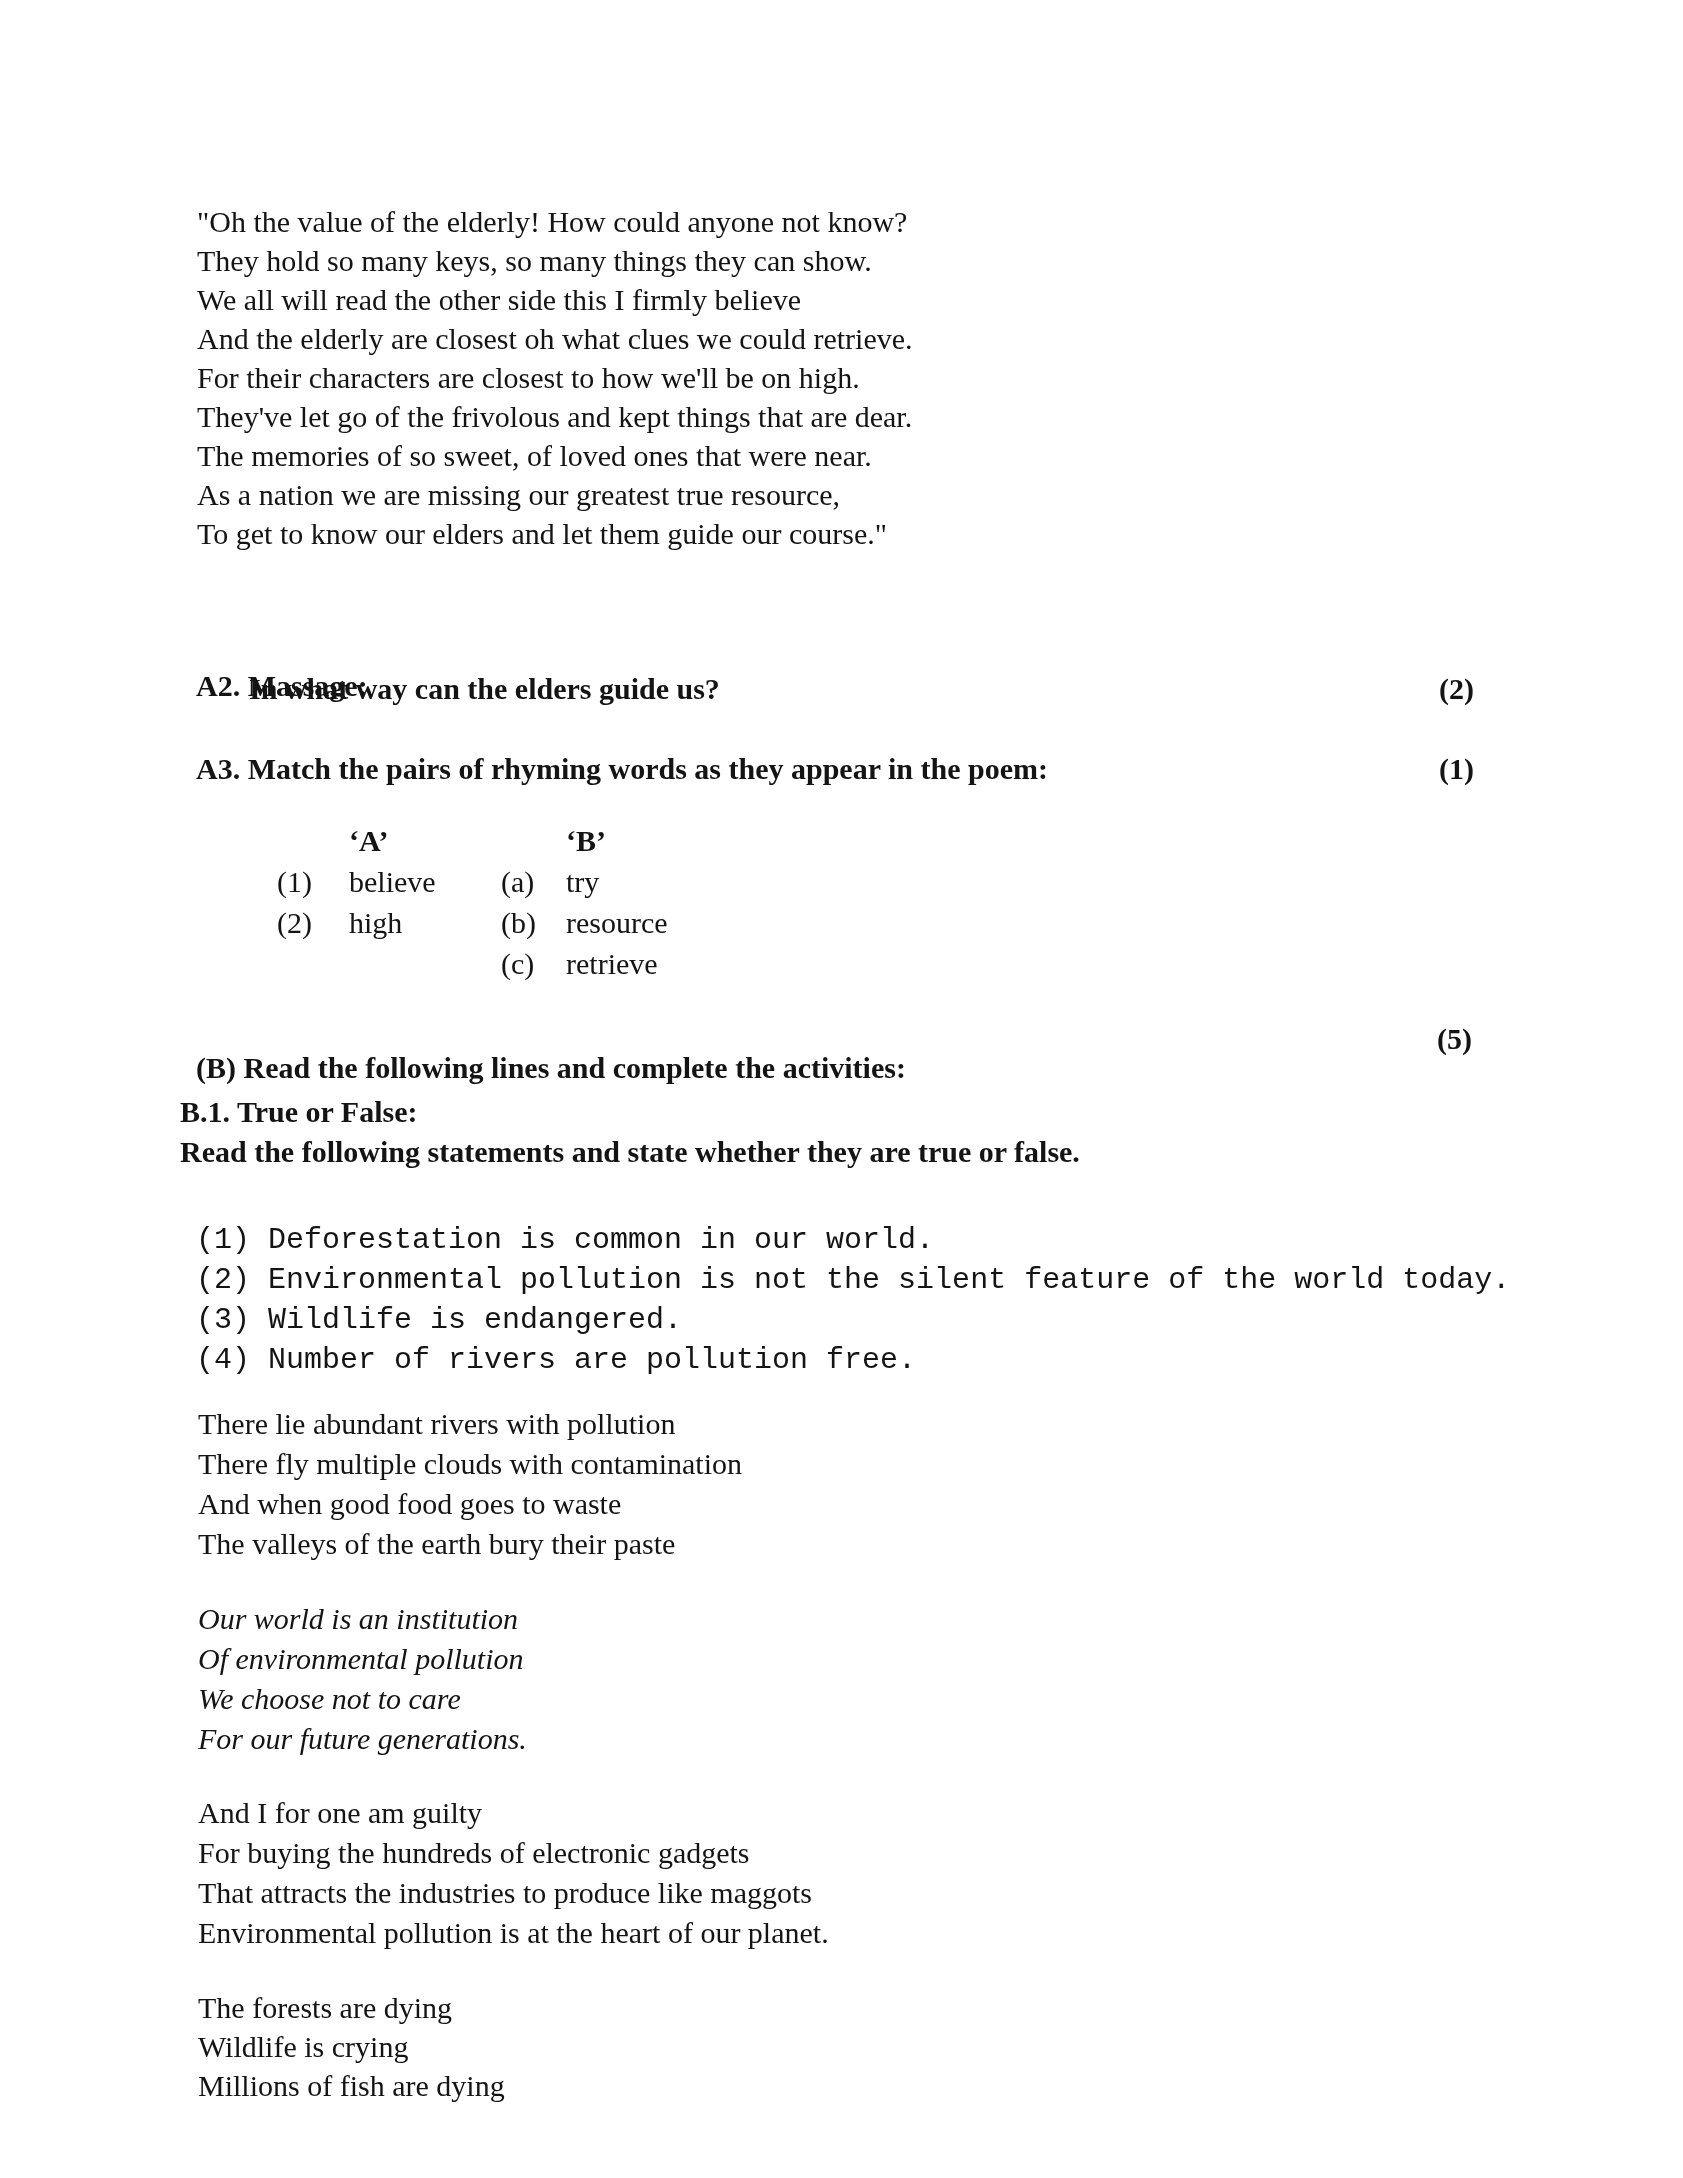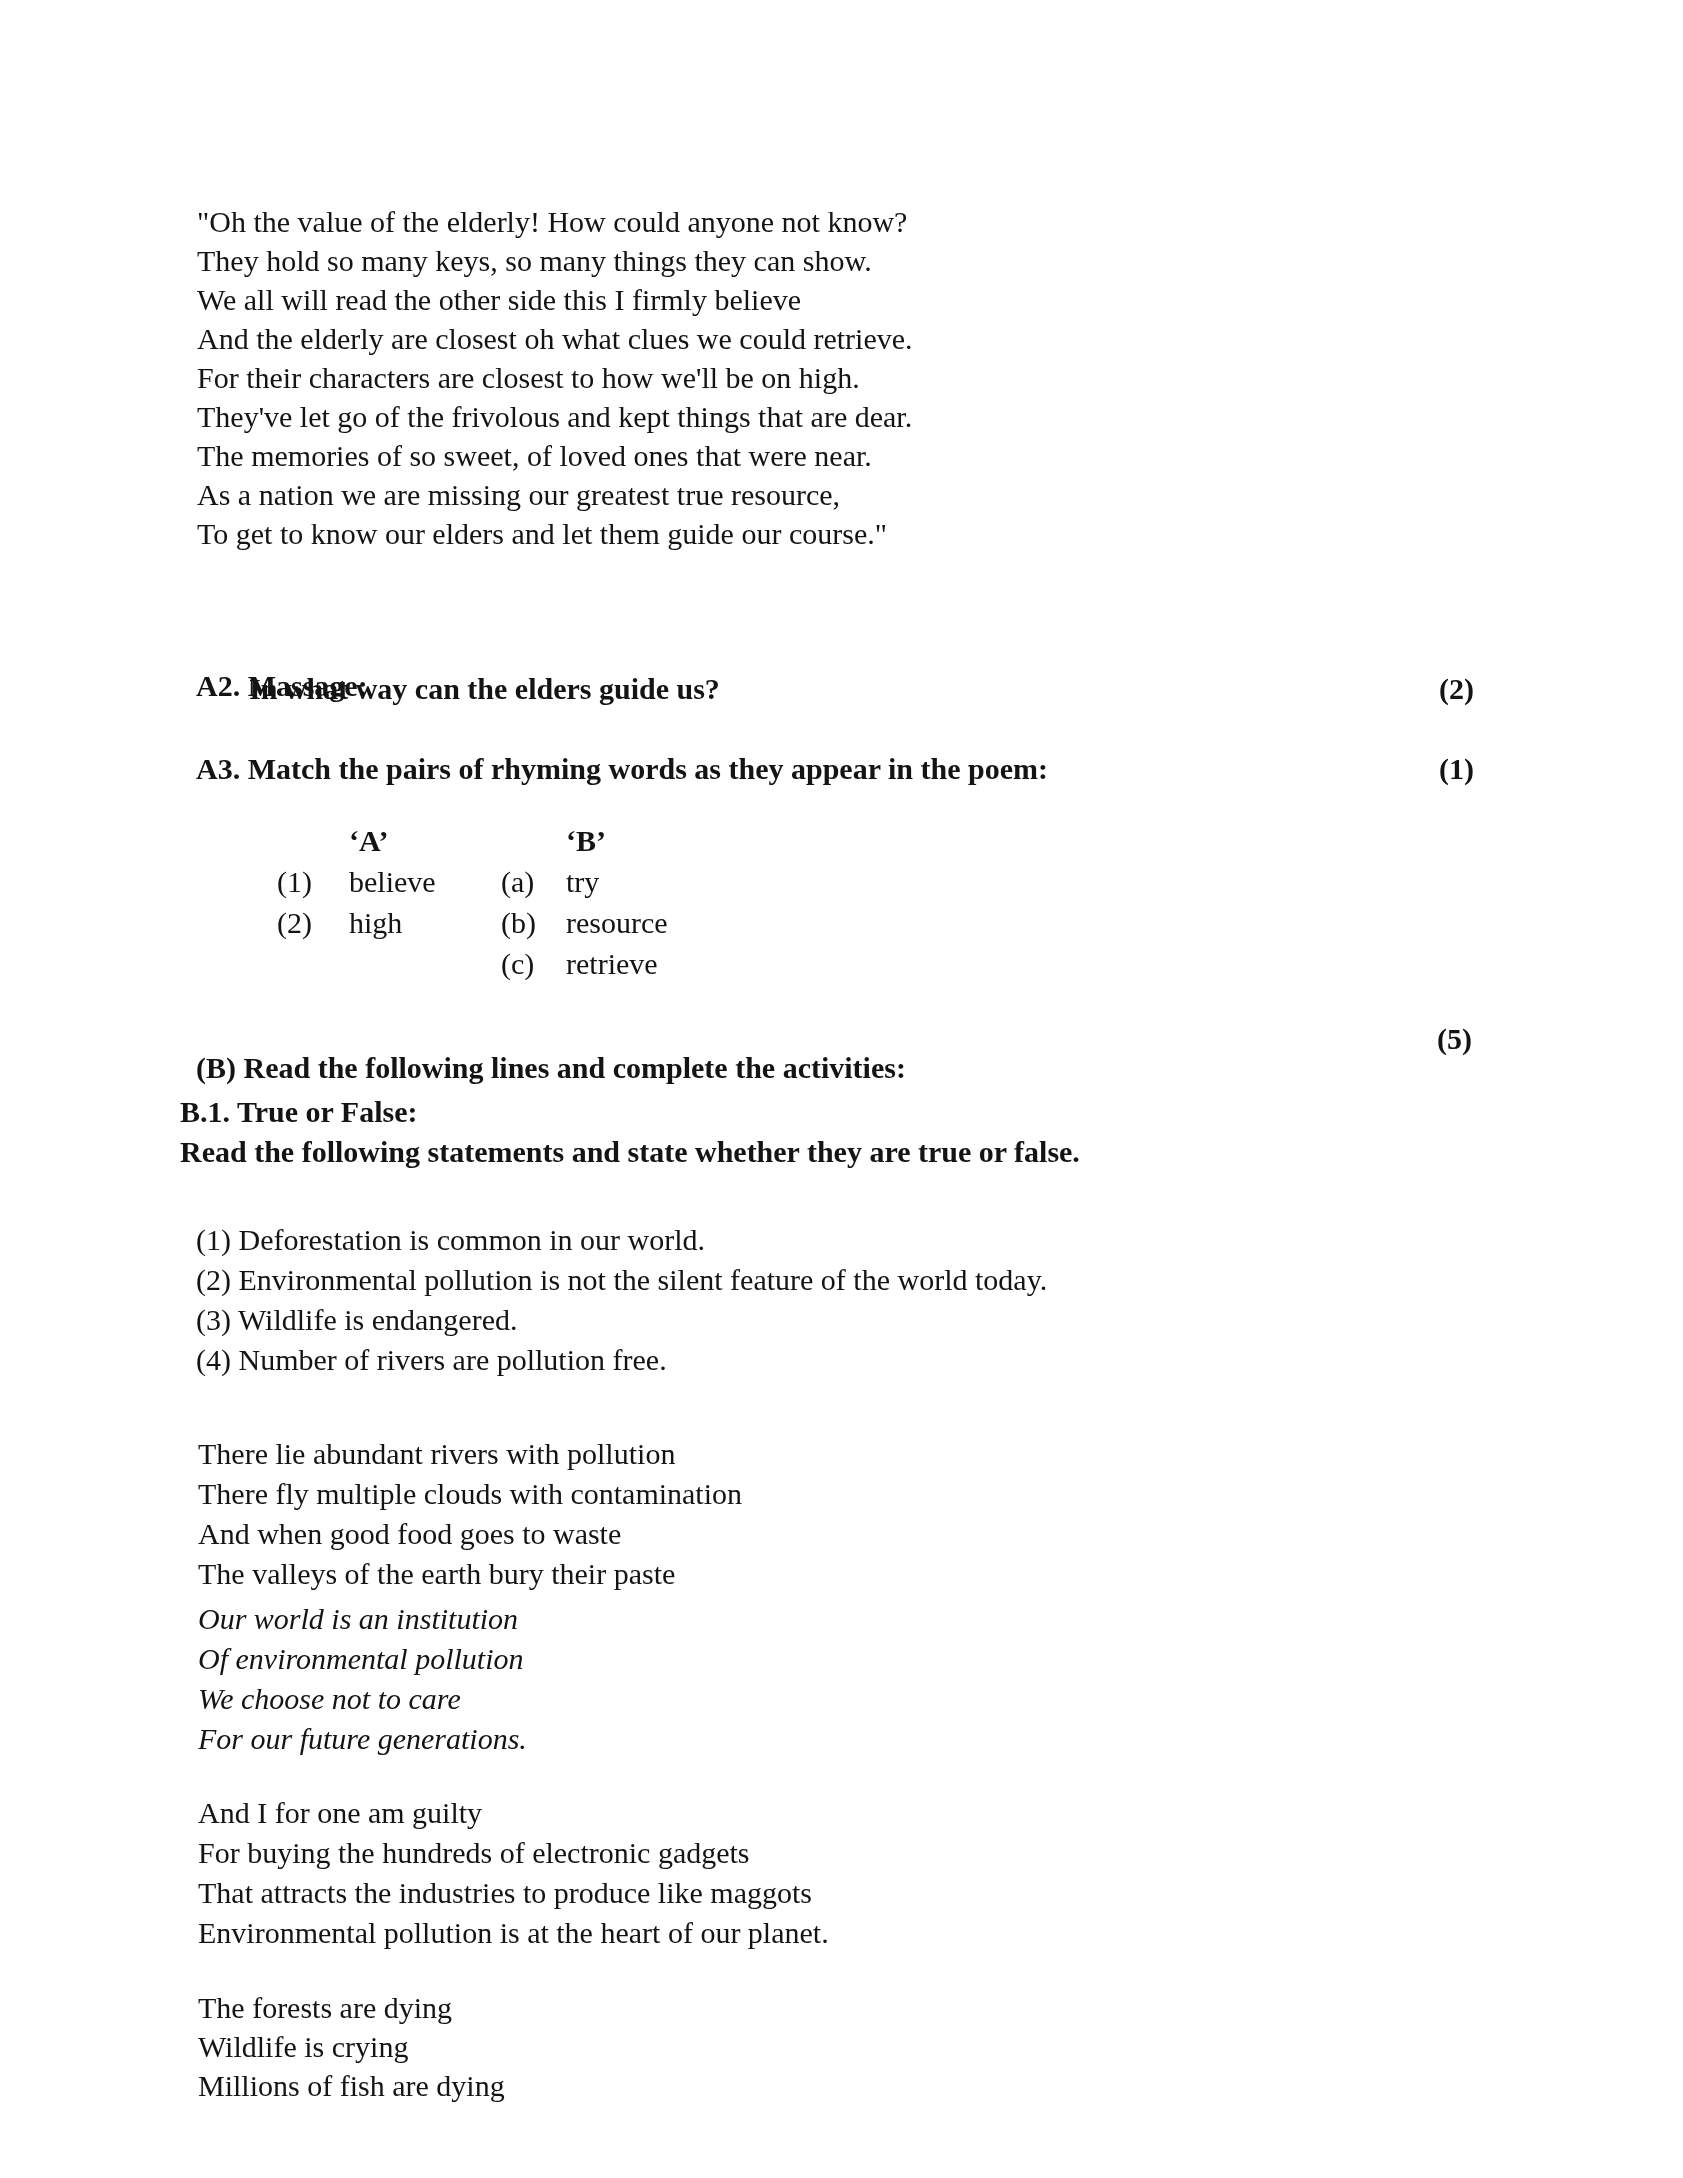--- a/index.html
+++ b/index.html
@@ -25,22 +25,22 @@
   .mark-a3  { left: 1439px; top: 749px; }
   .mark-b   { left: 1437px; top: 1019px; }
   .match    { left: 277px; top: 820px; line-height: 41px; }
   .trow     { display: flex; }
   .c-num    { width: 72px;  }
   .c-aword  { width: 152px; }
   .c-letter { width: 65px;  }
   .c-bword  { width: 257px; }
   .b-head   { left: 196px; top: 1048px; line-height: 40px; }
   .b1-block { left: 180px; top: 1092px; line-height: 40px; }
-  .stmts    { left: 196px; top: 1220px; line-height: 40px; }
-  .stanza-1 { left: 198px; top: 1404px; line-height: 40px; margin-top: 30px; }
+  .stmts    { left: 196px; top: 1220px; line-height: 40px; font-family: Liberation Mono, monospace; }
+  .stanza-1 { left: 198px; top: 1404px; line-height: 40px; }
   .stanza-2 { left: 198px; top: 1599px; line-height: 40px; font-style: italic; }
   .stanza-3 { left: 198px; top: 1793px; line-height: 40px; }
   .stanza-4 { left: 198px; top: 1988px; line-height: 39px; }
 </style>
 </head>
 <body>
 
 <div class="page">
 
   <div class="blk poem-a">

